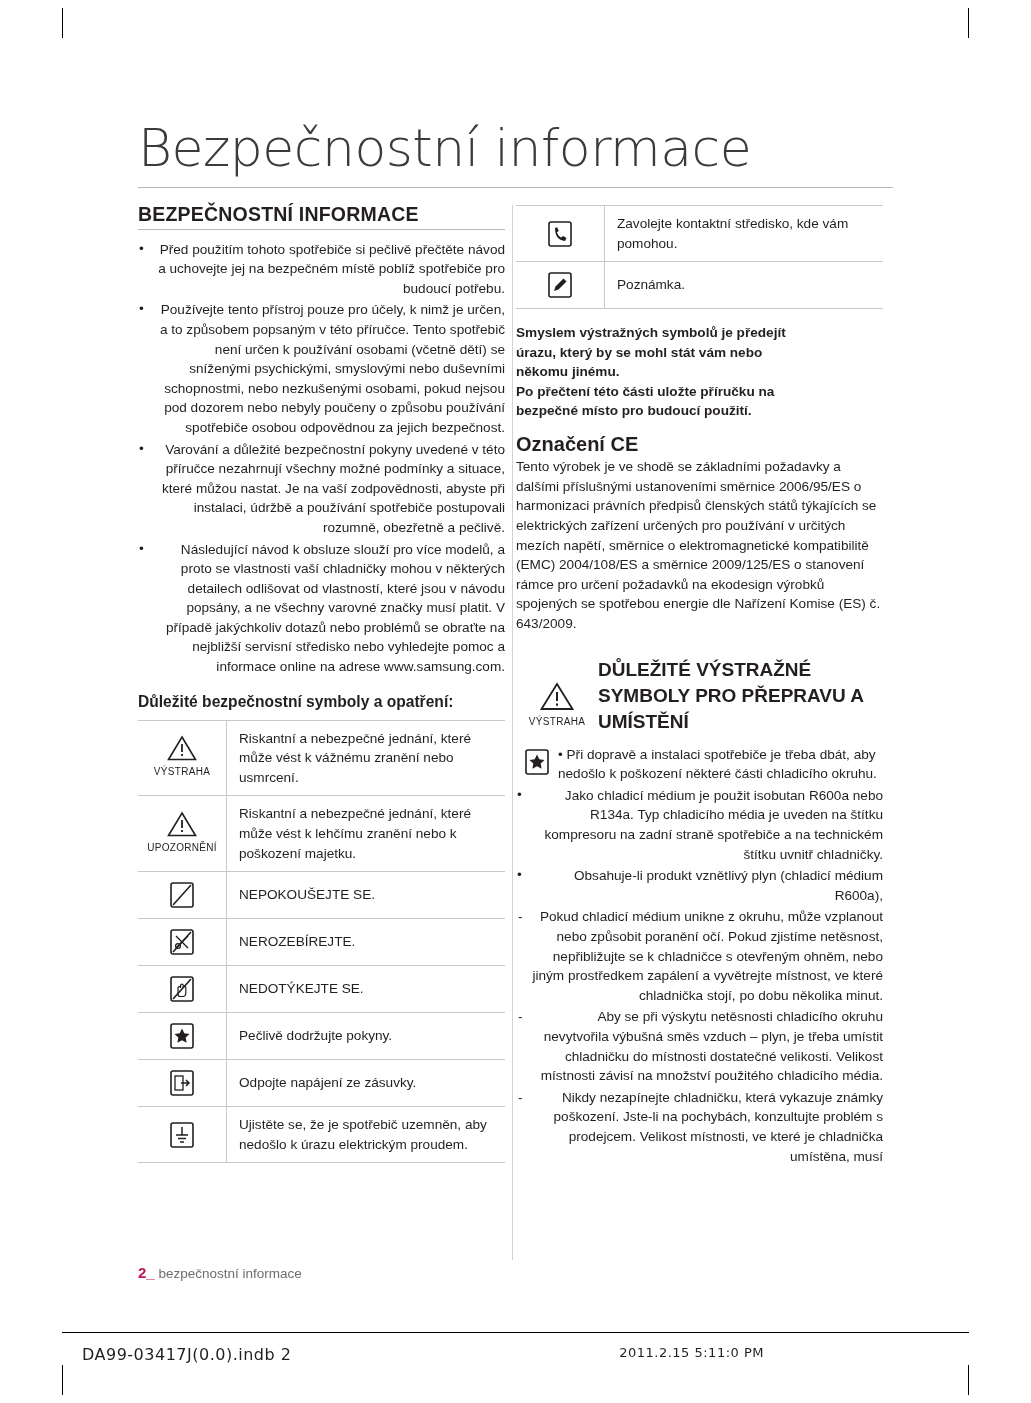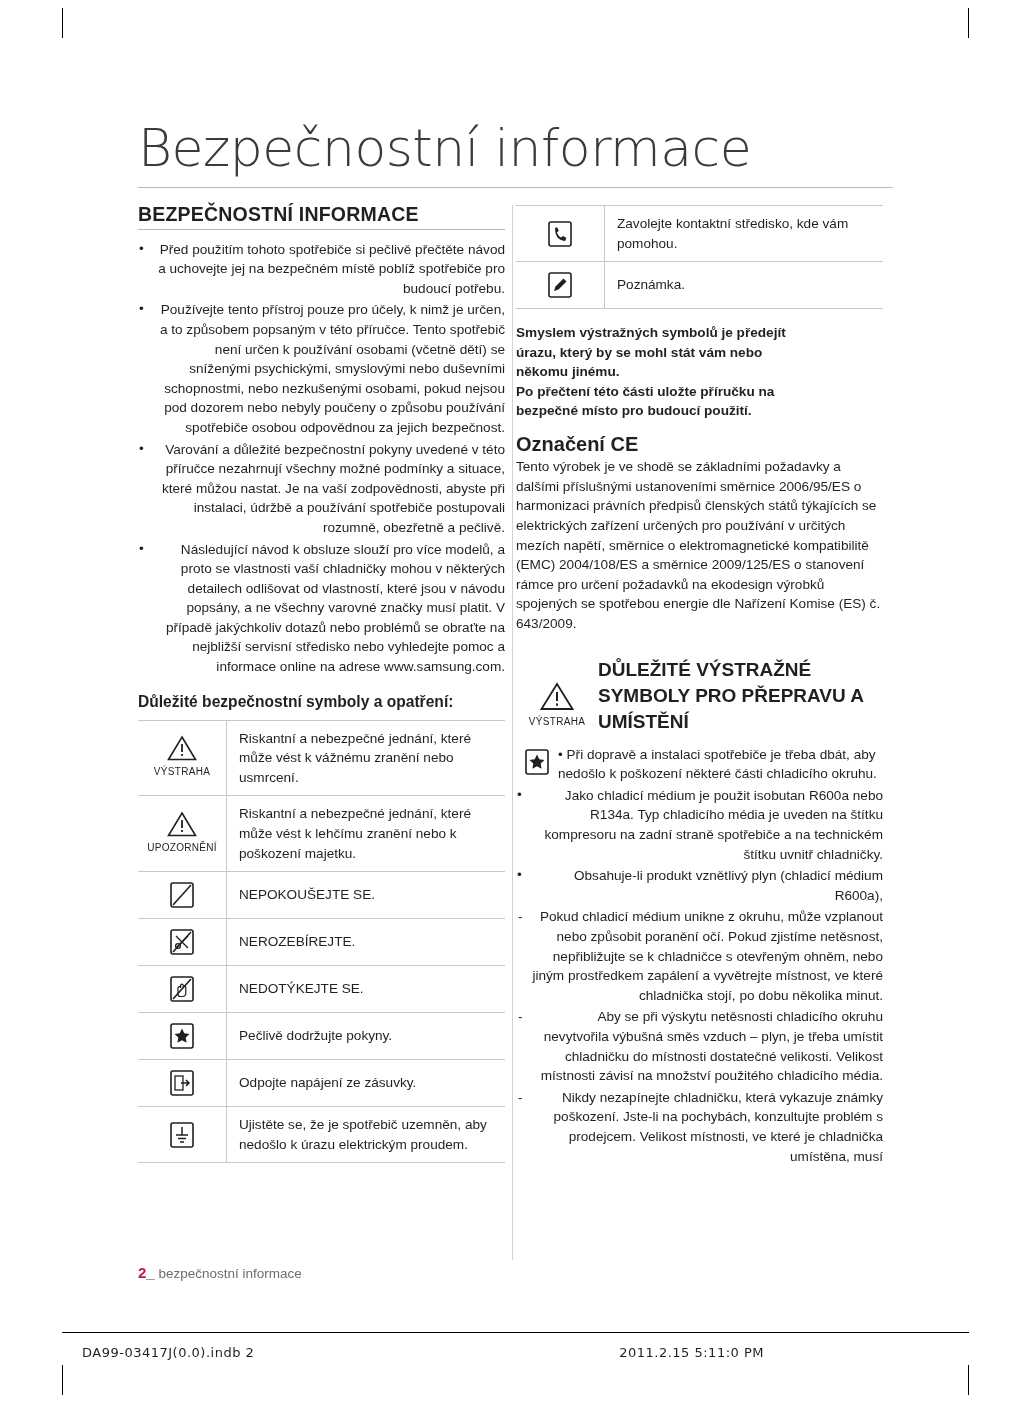--- a/index.html
+++ b/index.html
@@ -204,21 +204,21 @@
     left: 62px;
     top: 1332px;
     width: 907px;
     height: 1px;
     background: #000;
   }
   .foot-left {
     position: absolute;
     left: 82px;
     top: 1345px;
-    font-size: 13px;
+    font-size: 16px;
     font-family: "DejaVu Sans", sans-serif;
     letter-spacing: 0.5px;
   }
   .foot-right {
     position: absolute;
     right: 82px;
     top: 1345px;
     font-size: 13px;
     font-family: "DejaVu Sans", sans-serif;
     letter-spacing: 0.5px;

